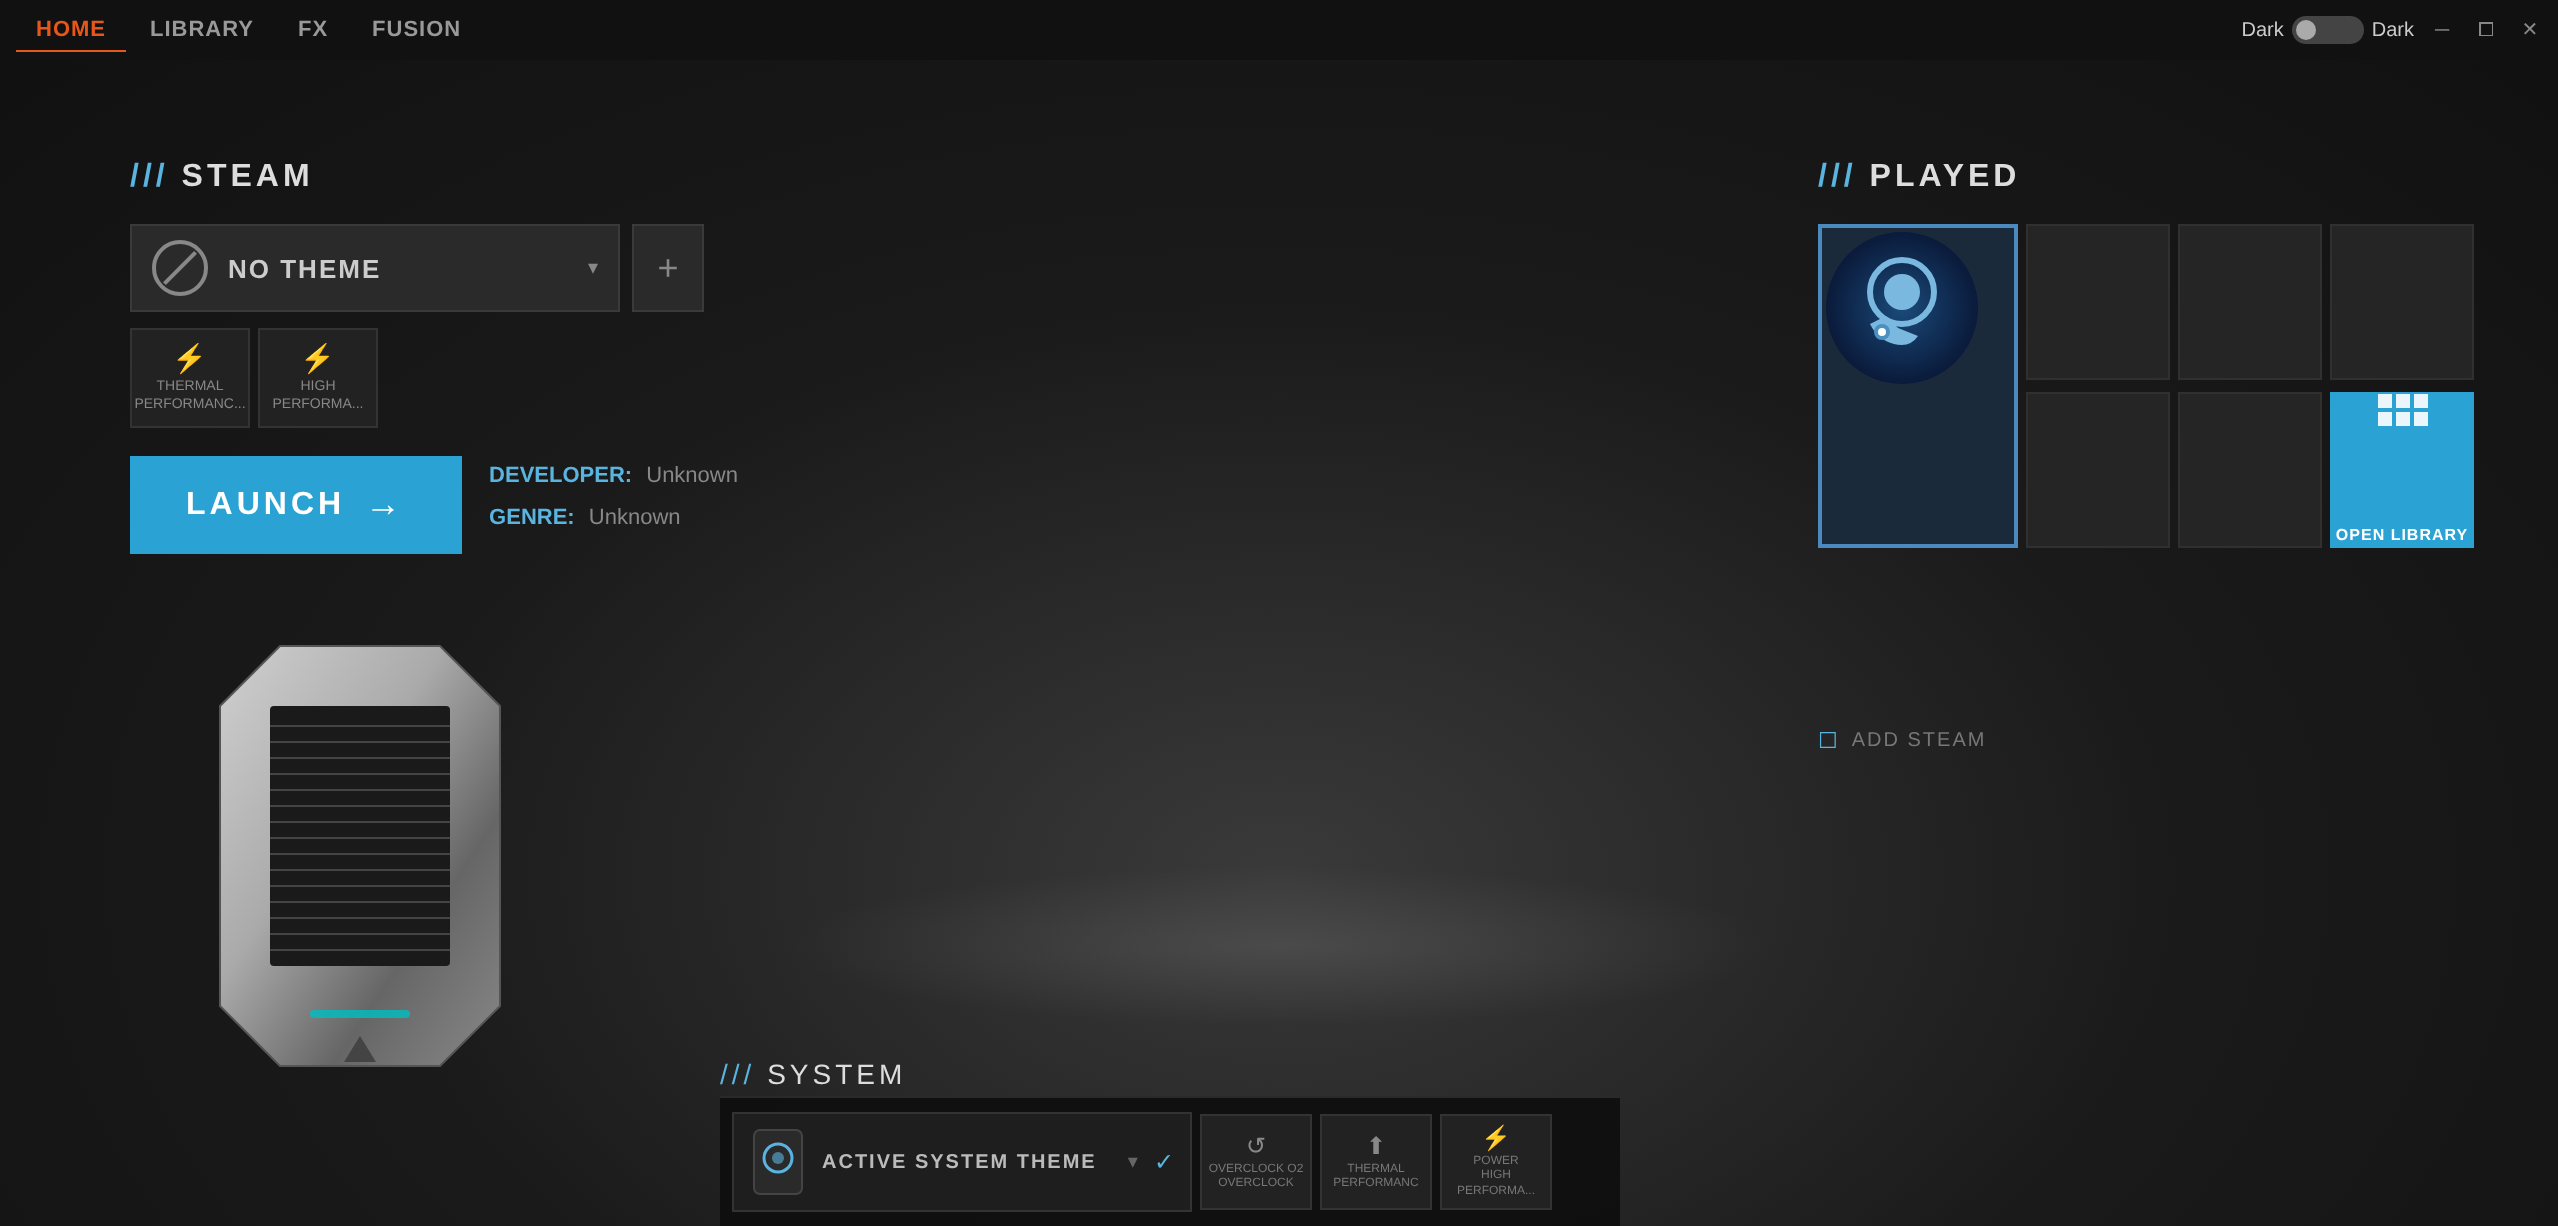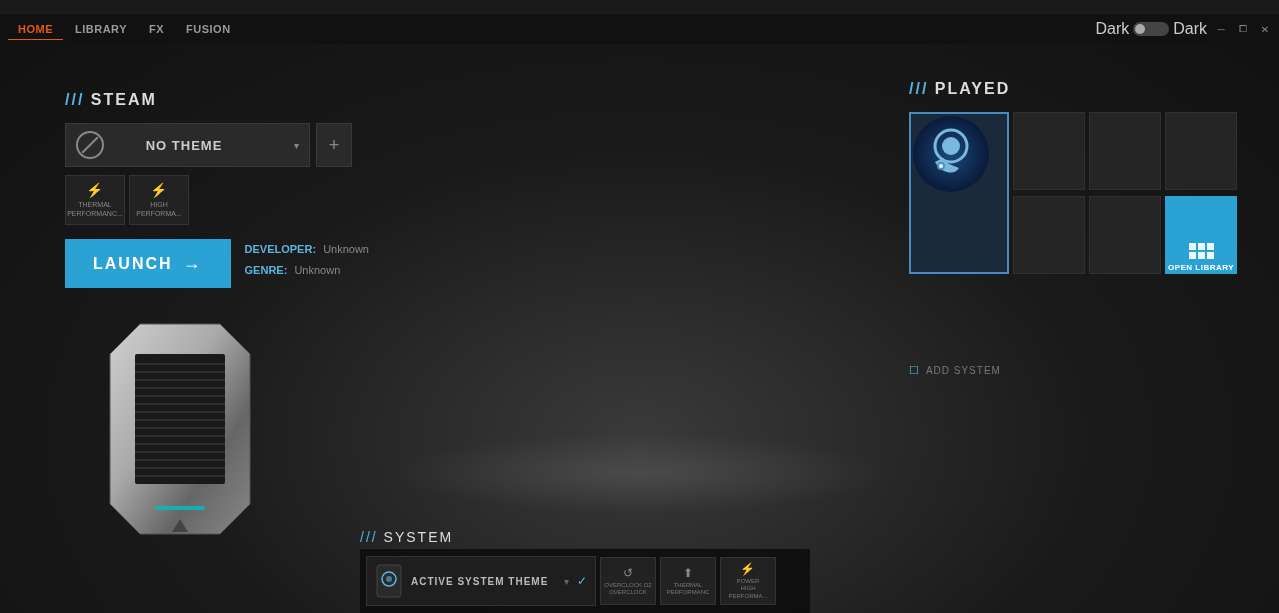--- a/index.html
+++ b/index.html
@@ -16,21 +16,20 @@
     
     .title-bar {
       height: 30px;
       background: #111;
       display: flex;
       align-items: center;
       justify-content: space-between;
       padding: 0 8px;
       position: relative;
       z-index: 10;
-      margin-top: 14px;
     }
     .title-bar-left {
       display: flex;
       align-items: center;
       gap: 2px;
     }
     .nav-item {
       color: #999;
       font-size: 11px;
       font-weight: bold;
@@ -46,21 +45,21 @@
 
     .title-bar-right {
       display: flex;
       align-items: center;
       gap: 8px;
     }
     .theme-toggle {
       display: flex;
       align-items: center;
       gap: 4px;
-      font-size: 16px;
+      font-size: 10px;
       color: #888;
     }
     .theme-toggle span { color: #ccc; }
     .toggle-slider {
       width: 36px;
       height: 14px;
       background: #444;
       border-radius: 7px;
       position: relative;
       cursor: pointer;
@@ -117,41 +116,39 @@
       right: 0;
       bottom: 0;
     }
 
     
     .steam-section {
       position: absolute;
       top: 50px;
       left: 65px;
       width: 380px;
-      margin-top: 11px;
     }
 
     .section-title {
       font-size: 16px;
       font-weight: bold;
       color: #ddd;
       letter-spacing: 2px;
       margin-bottom: 14px;
     }
     .section-title .slashes {
       color: #5ab4e0;
     }
 
     
     .theme-row {
       display: flex;
       align-items: center;
       gap: 6px;
       margin-bottom: 8px;
-      text-align: center;
     }
     .no-theme-btn {
       display: flex;
       align-items: center;
       background: #2a2a2a;
       border: 1px solid #3a3a3a;
       height: 44px;
       padding: 0 10px;
       gap: 10px;
       cursor: pointer;
@@ -464,37 +461,37 @@
         </svg>
       </div>
 
       <div class="g-tile t1"></div>
       <div class="g-tile t2"></div>
       <div class="g-tile t3"></div>
       <div class="g-tile t4"></div>
       <div class="g-tile t5"></div>
 
       <div class="g-tile open-lib">
-        <div style="display:flex;flex-direction:column;align-items:center;justify-content:flex-end;height:100%;gap:4px;">
+        <div style="display:flex;flex-direction:column;align-items:center;justify-content:space-between;height:100%;gap:4px;">
           <div style="display:grid;grid-template-columns:repeat(3,7px);gap:2px;">
             <span style="width:7px;height:7px;background:rgba(255,255,255,0.9);display:block;"></span>
             <span style="width:7px;height:7px;background:rgba(255,255,255,0.9);display:block;"></span>
             <span style="width:7px;height:7px;background:rgba(255,255,255,0.9);display:block;"></span>
             <span style="width:7px;height:7px;background:rgba(255,255,255,0.9);display:block;"></span>
             <span style="width:7px;height:7px;background:rgba(255,255,255,0.9);display:block;"></span>
             <span style="width:7px;height:7px;background:rgba(255,255,255,0.9);display:block;"></span>
           </div>
           <span class="lib-label" style="font-size:8px;font-weight:bold;color:#fff;letter-spacing:0.5px;text-align:center;line-height:1.3;">OPEN
 LIBRARY</span>
         </div>
       </div>
 
       <div style="position:absolute;top:248px;left:0;right:0;display:flex;align-items:center;gap:6px;color:#777;font-size:10px;letter-spacing:1px;cursor:pointer;padding:4px 0;">
         <span style="font-size:11px;color:#5ab4e0;">☐</span>
-        <span>ADD SYSTEM</span>
+        <span>ADD STEAM</span>
       </div>
     </div>
   </div>
 
   <div style="position:absolute;bottom:0;left:360px;width:450px;">
     <div style="position:absolute;bottom:68px;left:0;font-size:14px;font-weight:normal;color:#ddd;letter-spacing:2px;">
       <span style="color:#5ab4e0;">///</span>
       <span>SYSTEM</span>
     </div>
     <div style="position:absolute;bottom:0;left:0;right:0;height:65px;background:rgba(15,15,15,0.95);border-top:1px solid #2a2a2a;display:flex;align-items:center;gap:4px;padding:0 6px;">

